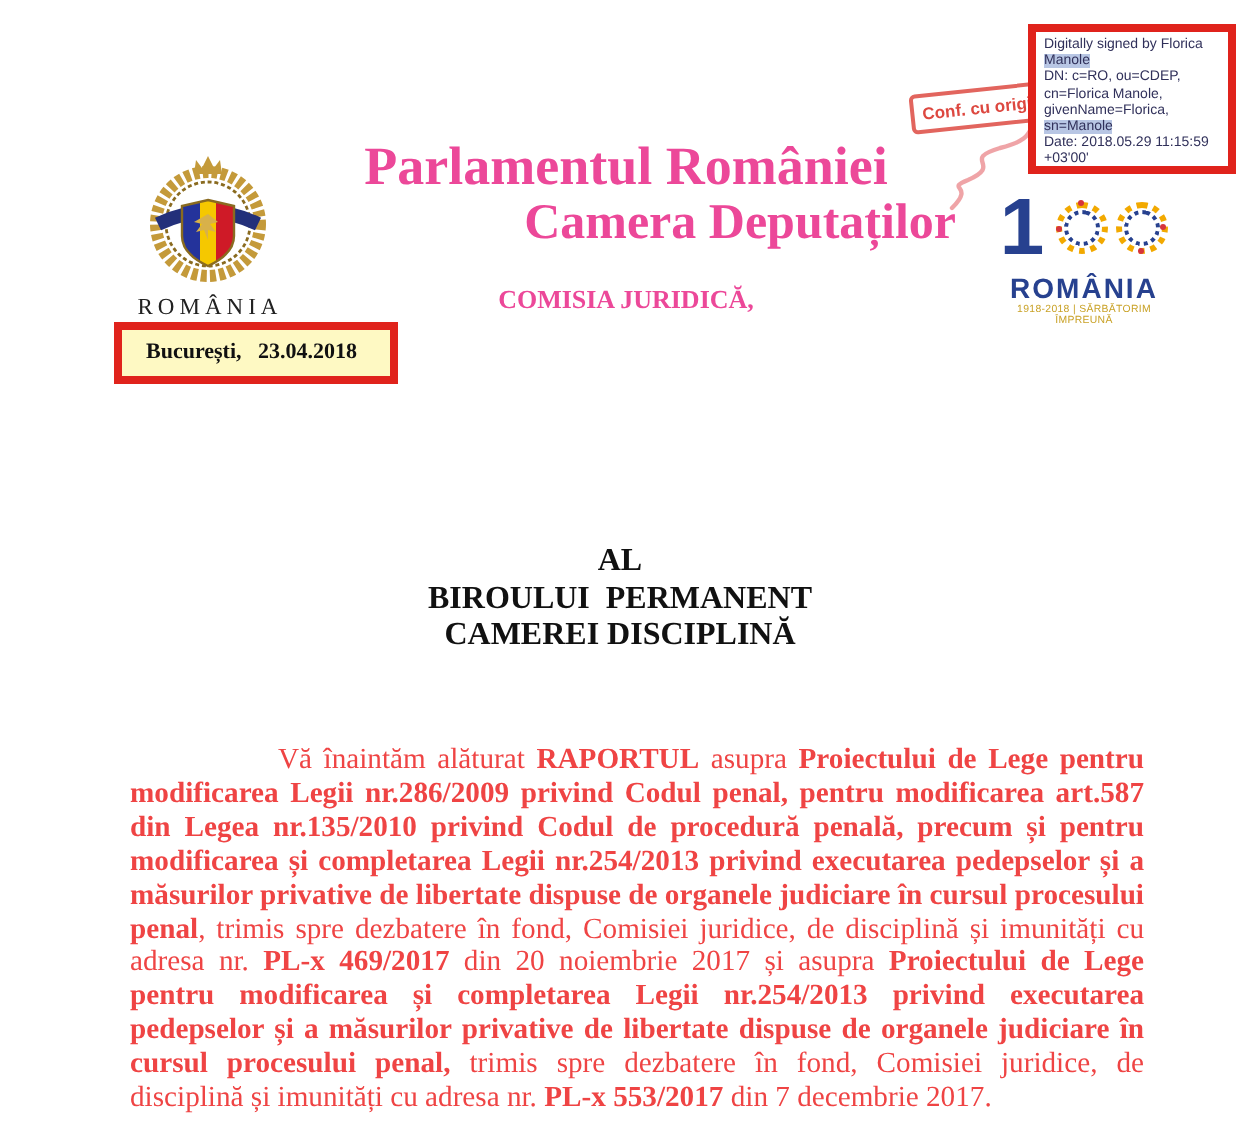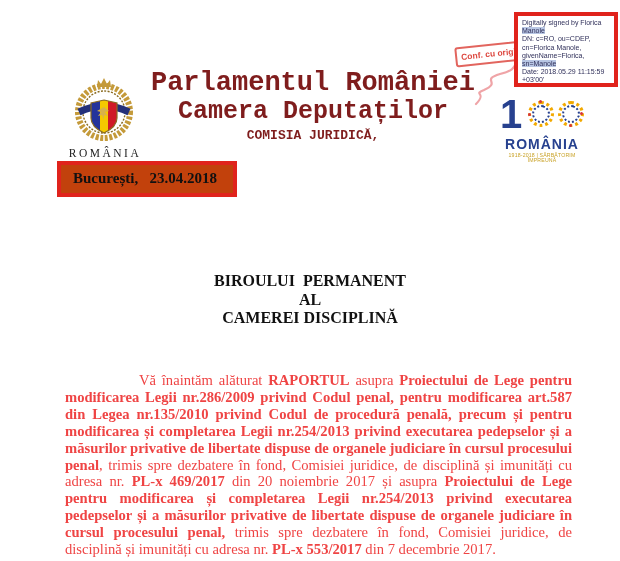--- a/index.html
+++ b/index.html
@@ -17,41 +17,41 @@
          border:2px solid #e2655e;border-radius:3px;padding:3px 4px;background:rgba(255,255,255,.85);
          font-family:"Liberation Sans",sans-serif;font-size:8.5px;font-weight:bold;color:#dd4840;white-space:nowrap;}
   .squiggle{position:absolute;left:462px;top:48px;z-index:4;}
 
   
   .emblem{position:absolute;left:58px;top:74px;width:94px;text-align:center;z-index:1;}
   .emblem-caption{font-family:"Liberation Serif",serif;font-size:11.5px;letter-spacing:2.5px;
                   color:#222;margin-top:1px;}
 
   
-  .header{position:absolute;left:148px;top:68px;width:330px;text-align:center;color:#7f1d1d;font-family:Liberation Mono, monospace;}
+  .header{position:absolute;left:148px;top:68px;width:330px;text-align:center;color:#ec4899;}
   .h1{font-size:27px;font-weight:bold;line-height:30px;}
-  .h2{font-size:25px;font-weight:bold;line-height:28px;}
-  .h3{font-size:13px;font-weight:bold;line-height:15px;margin-top:2px;}
+  .h2{font-size:25px;font-weight:bold;line-height:28px;text-align:right;}
+  .h3{font-size:13px;font-weight:bold;line-height:15px;margin-top:16px;}
   .h4{font-size:13px;font-weight:bold;line-height:15px;}
 
   
   .centenary{position:absolute;left:494px;top:98px;width:96px;text-align:center;
              font-family:"Liberation Sans",sans-serif;}
   .cent-row{display:flex;justify-content:center;align-items:flex-start;height:36px;}
   .cent-digit{font-size:40px;font-weight:bold;color:#27418f;line-height:33px;margin-right:2px;}
   .cent-zero{position:relative;width:26px;height:26px;margin-left:4px;margin-top:3px;display:inline-block;}
   .ring-o{position:absolute;inset:0;border:3px dotted #f2a900;border-radius:50%;}
   .ring-i{position:absolute;inset:4px;border:2px dotted #27418f;border-radius:50%;transform:rotate(15deg);}
   .cent-zero .dot{position:absolute;width:3px;height:3px;background:#d6343c;border-radius:50%;}
   .cent-name{font-size:14px;font-weight:bold;color:#27418f;letter-spacing:1px;margin-top:2px;}
   .cent-tag{font-size:6.5px;transform:scale(.8);transform-origin:center top;color:#c9a227;letter-spacing:.2px;}
 
   
-  .date-box{position:absolute;left:57px;top:161px;border:4px solid #e0231c;background:#c2410c;
-            padding:5px 16px 6px 12px;font-weight:bold;font-size:15px;z-index:2;}
+  .date-box{position:absolute;left:57px;top:161px;border:4px solid #e0231c;background:#fef9c3;
+            padding:5px 16px 6px 12px;font-weight:bold;font-size:11px;z-index:2;}
 
   
   .registration{position:absolute;left:447px;top:200px;font-weight:bold;font-size:15px;line-height:19px;}
 
   
   .addressee{position:absolute;left:0;top:272px;width:620px;text-align:center;
              font-weight:bold;font-size:16px;line-height:18.5px;}
 
   
   .body-text{position:absolute;left:65px;top:372px;width:507px;font-size:14.6px;line-height:16.9px;
@@ -127,20 +127,20 @@
     <div class="cent-name">ROMÂNIA</div>
     <div class="cent-tag">1918-2018 | SĂRBĂTORIM ÎMPREUNĂ</div>
   </div>
 
   <div class="date-box">
     <span>București,&nbsp;&nbsp;&nbsp;23.04.2018</span>
   </div>
 
 
   <div class="addressee">
+    <div>AL</div>
     <div>BIROULUI&nbsp;&nbsp;PERMANENT</div>
-    <div>AL</div>
     <div>CAMEREI DISCIPLINĂ</div>
   </div>
 
   <div class="body-text"><span>Vă înaintăm alăturat </span><b>RAPORTUL</b><span> asupra </span><b>Proiectului de Lege pentru modificarea Legii nr.286/2009 privind Codul penal, pentru modificarea art.587 din Legea nr.135/2010 privind Codul de procedură penală, precum și pentru modificarea și completarea Legii nr.254/2013 privind executarea pedepselor și a măsurilor privative de libertate dispuse de organele judiciare în cursul procesului penal</b><span>, trimis spre dezbatere în fond, Comisiei juridice, de disciplină și imunități cu adresa nr. </span><b>PL-x 469/2017</b><span> din 20 noiembrie 2017 și asupra </span><b>Proiectului de Lege pentru modificarea și completarea Legii nr.254/2013 privind executarea pedepselor și a măsurilor privative de libertate dispuse de organele judiciare în cursul procesului penal,</b><span> trimis spre dezbatere în fond, Comisiei juridice, de disciplină și imunități cu adresa nr. </span><b>PL-x 553/2017</b><span> din 7 decembrie 2017.</span></div>
 
 </div>
 
 </body></html>

